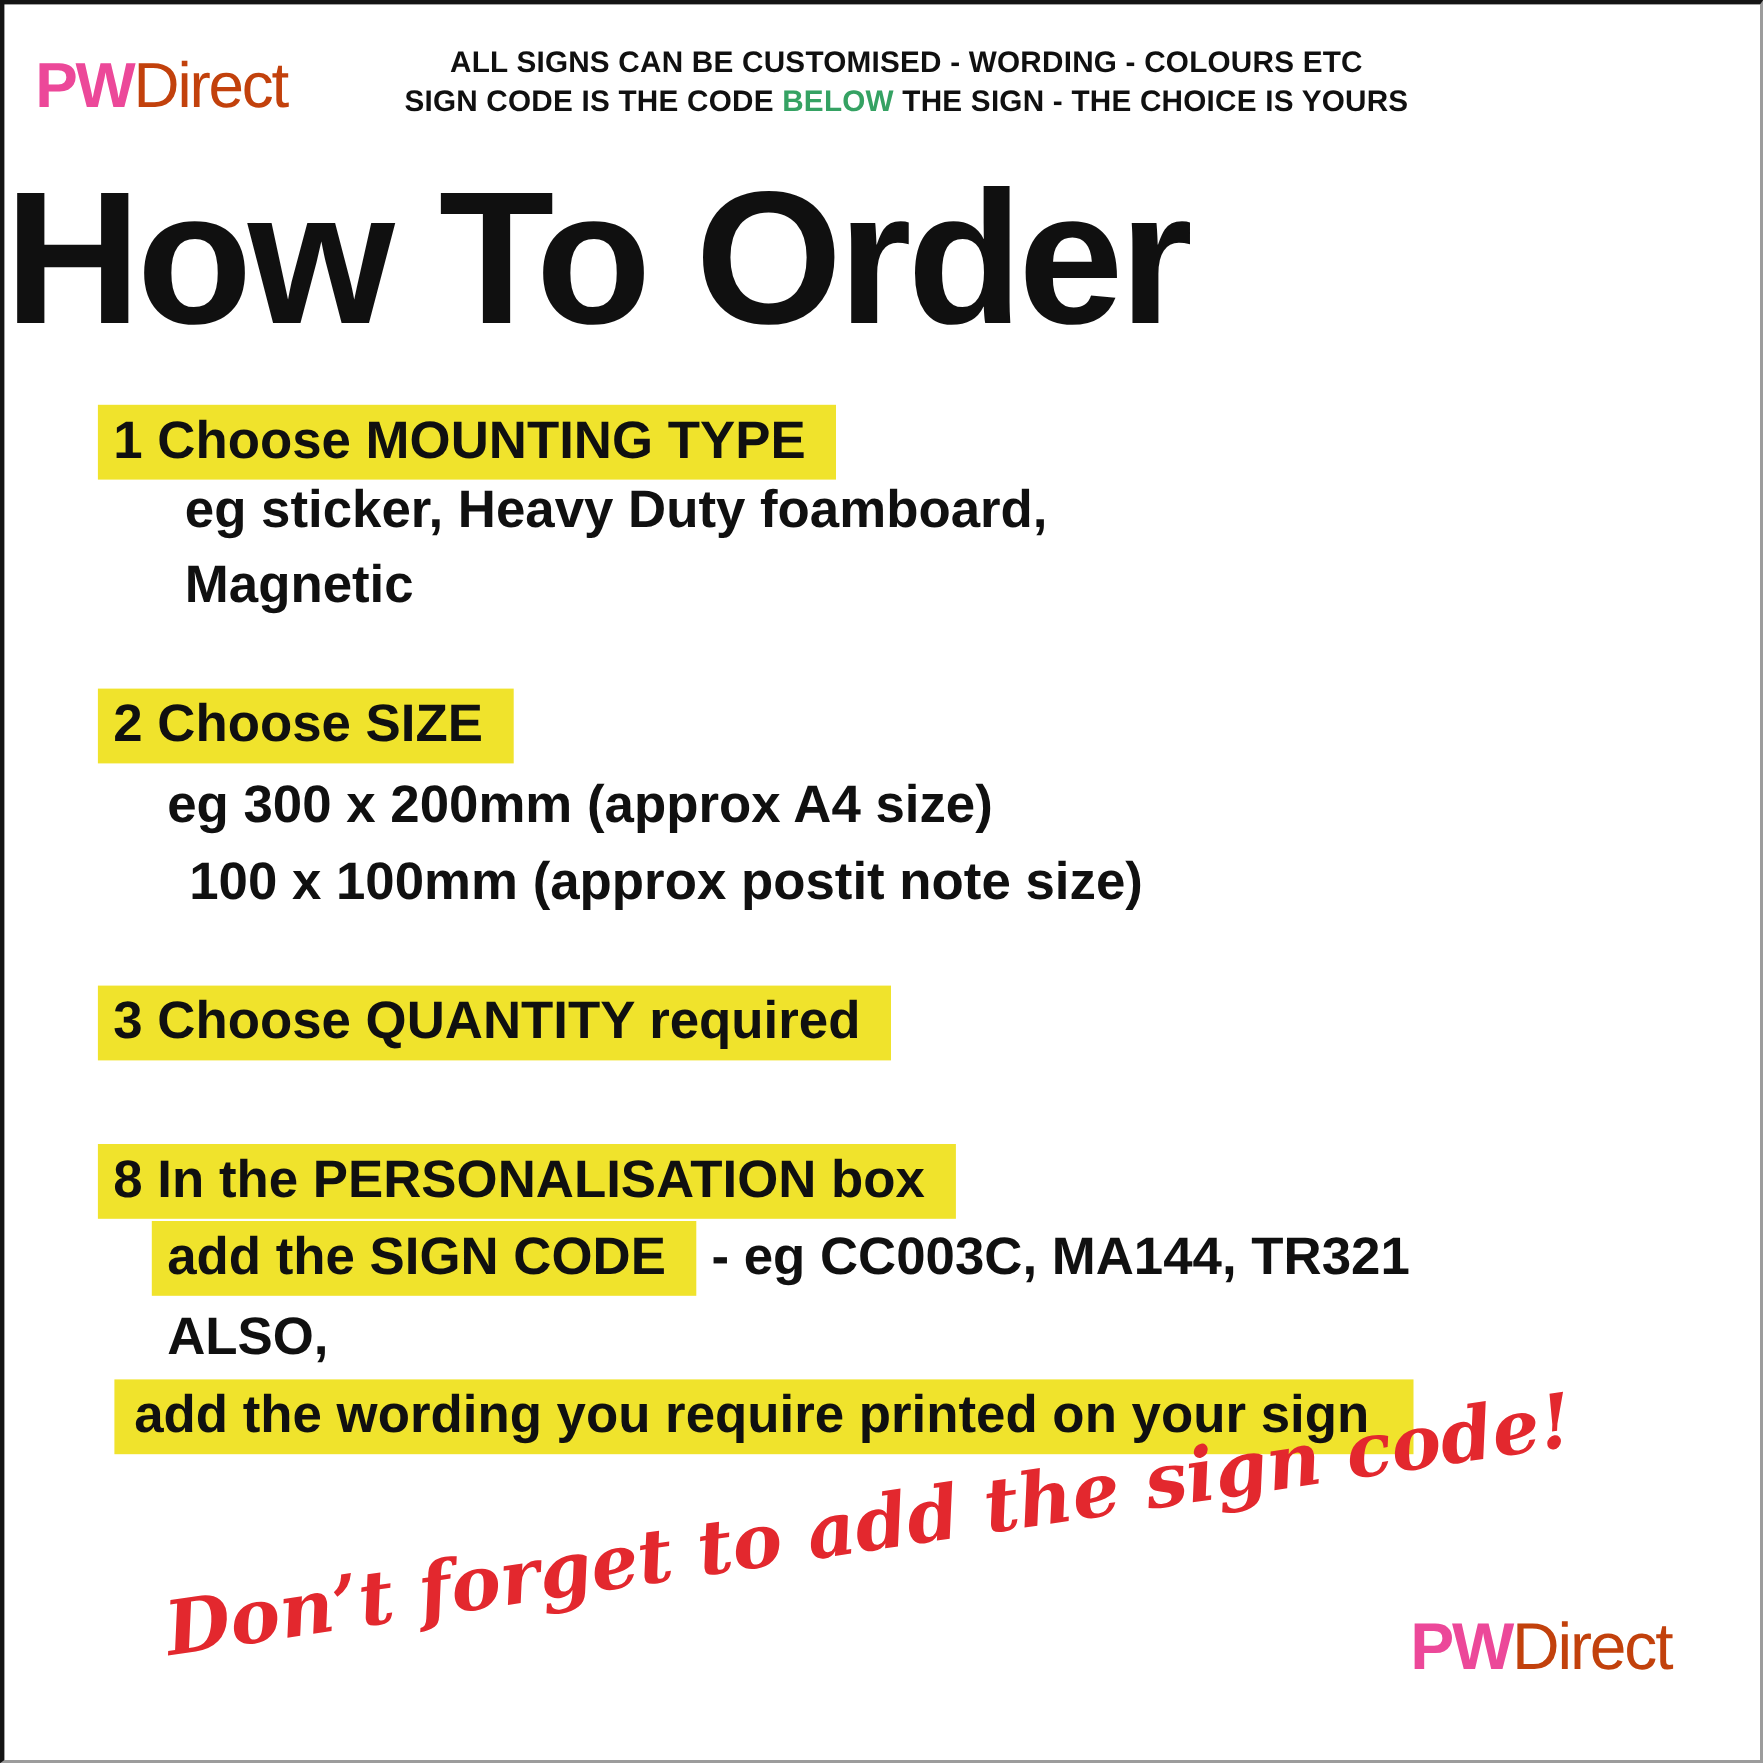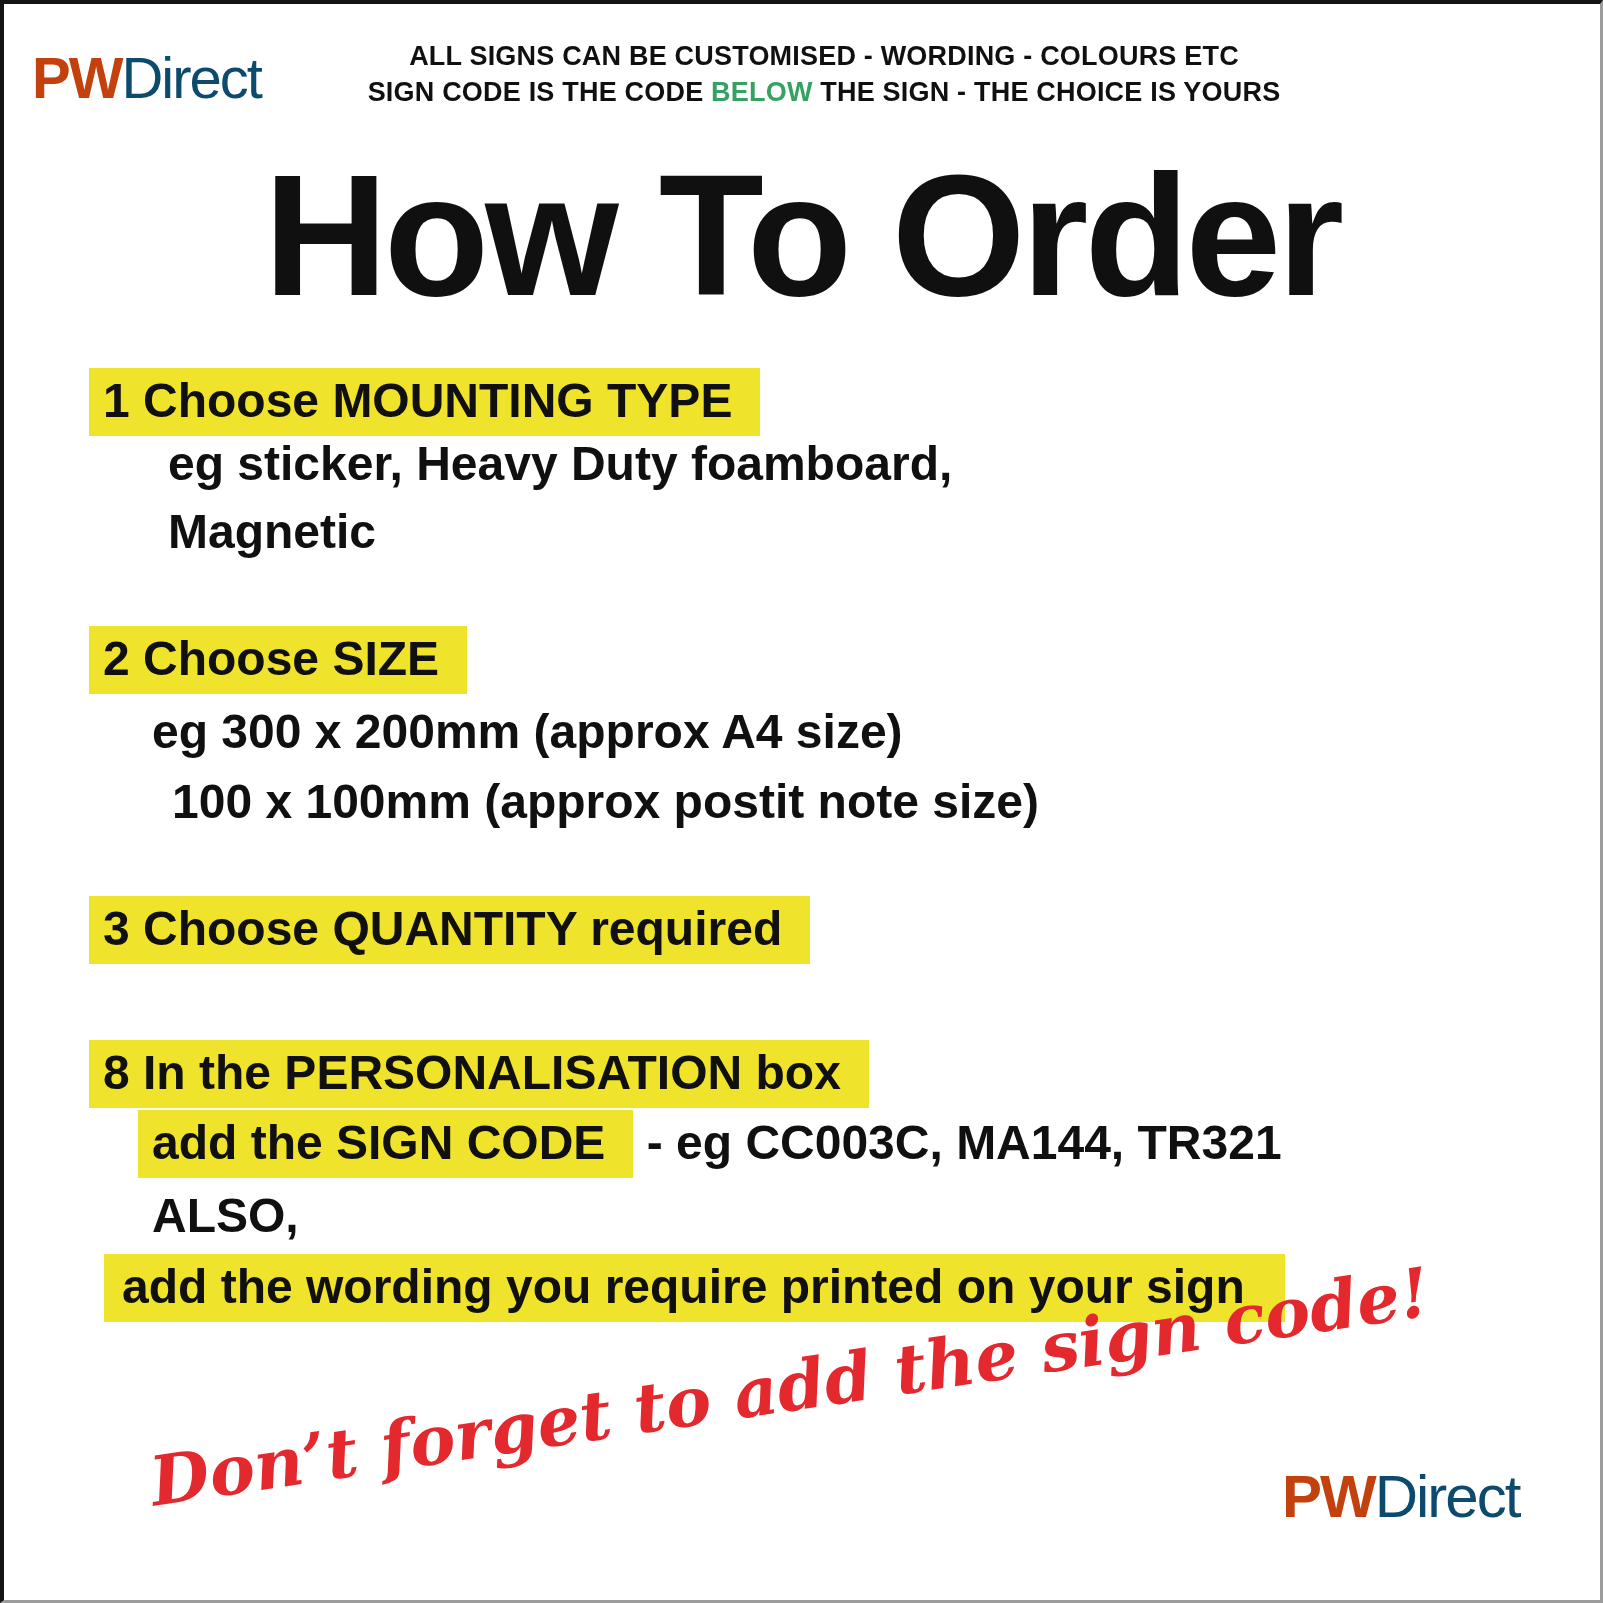--- a/index.html
+++ b/index.html
@@ -13,31 +13,31 @@
     border-right:3px solid #9c9c9c;
     border-bottom:3px solid #9c9c9c;
     overflow:hidden;
     font-family:"Liberation Sans", sans-serif;
     color:#101010;
     --yellow:#F0E32C;
   }
   .logo { position:absolute; font-weight:bold; letter-spacing:-2px; white-space:nowrap; }
   .logo-top { left:28px; top:40px; font-size:58px; }
   .logo-bottom { left:1278px; top:1458px; font-size:60px; }
-  .logo .pw { color:#c2410c; font-weight:800; }
-  .logo .direct { color:#0c4a6e; font-weight:500; }
+  .logo .pw { color:#ec4899; font-weight:800; }
+  .logo .direct { color:#c2410c; font-weight:500; }
   .notice {
     position:absolute; left:330px; top:34px; width:980px;
     text-align:center; font-weight:bold; font-size:27px; line-height:36px;
     letter-spacing:0.2px;
   }
   .notice .green { color:#35A263; }
   .title {
     position:absolute; left:0; top:132px; width:100%;
-    text-align:center; font-size:172px; font-weight:bold; letter-spacing:-4px;
+    font-size:172px; font-weight:bold; letter-spacing:-4px;
     white-space:nowrap;
   }
   .bar {
     display:inline-block; background:var(--yellow);
     font-weight:bold; font-size:48px; line-height:1.05;
     padding:8px 28px 10px 14px;
   }
   .abs { position:absolute; }
   .detail { position:absolute; font-weight:bold; font-size:48px; white-space:nowrap; }
   .inlinebold { font-weight:bold; font-size:48px; white-space:nowrap; }

